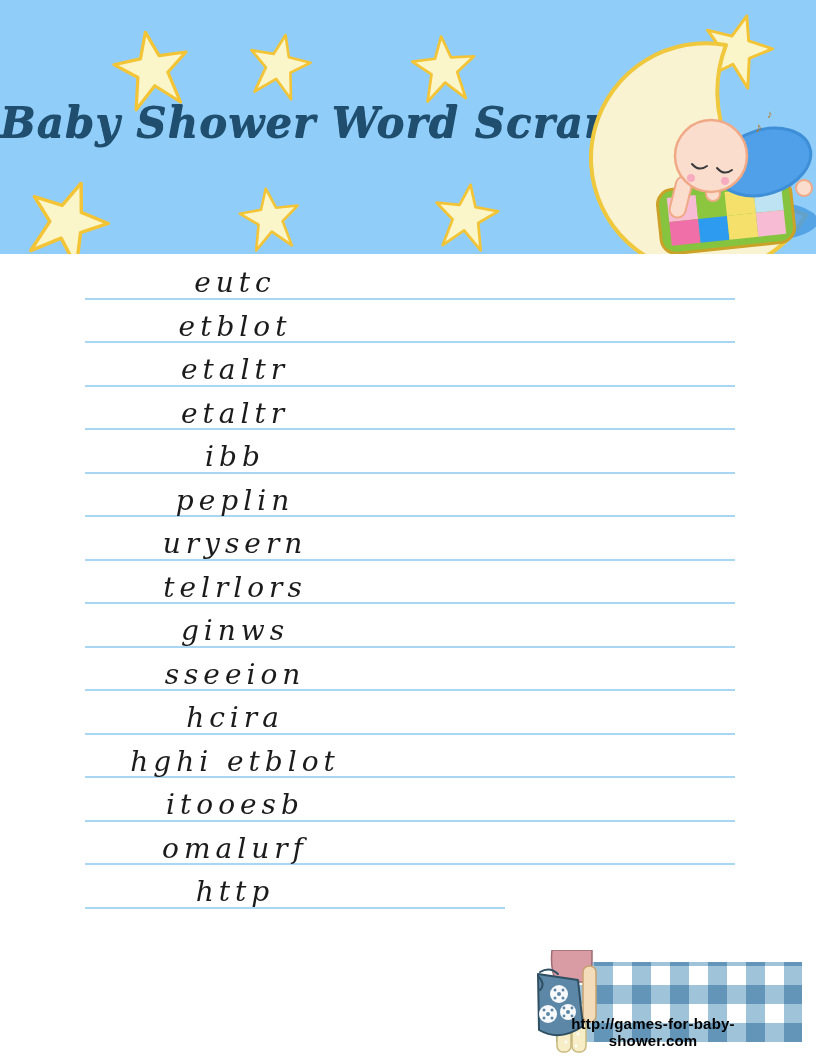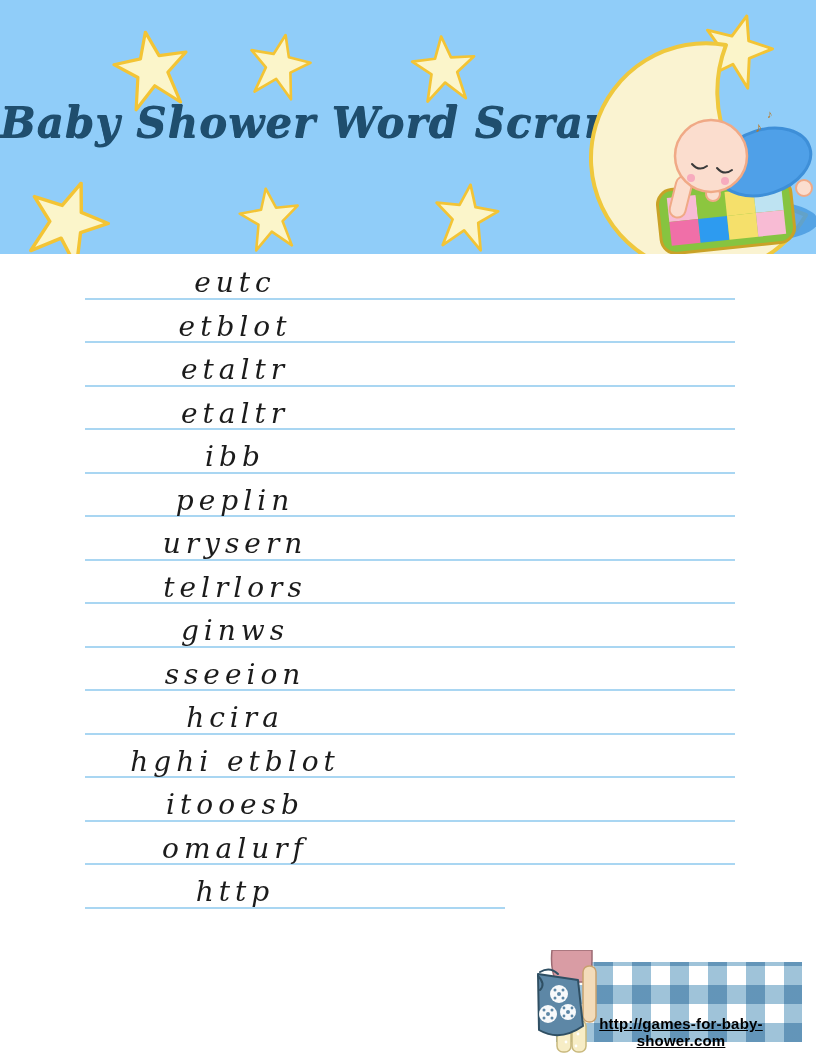--- a/index.html
+++ b/index.html
@@ -61,28 +61,27 @@
     background-image:
       repeating-linear-gradient(90deg, #9FC3D9 0 19px, #ffffff 19px 38px),
       repeating-linear-gradient(0deg,  #9FC3D9 0 19px, #ffffff 19px 38px);
     background-blend-mode:multiply;
   }
   .lady-illustration {
     position:absolute; left:526px; top:950px;
     width:94px; height:104px;
   }
   .site-url {
-    position:absolute; left:560px; top:1015px; width:242px;
+    position:absolute; left:532px; top:1015px; width:242px;
     text-align:center;
     font-family:"Liberation Sans", sans-serif;
     font-weight:bold; font-size:15px;
     letter-spacing:0.2px;
     color:#000000;
     z-index:5;
-    text-decoration:underline;
   }
 </style>
 </head>
 <body>
 
 <svg width="0" height="0" style="position:absolute">
   <defs>
     <symbol id="star-shape" viewBox="0 0 100 100">
       <path d="M50 2 L61.8 33.8 L95.7 35.2 L69 56.2 L78.2 95.6 L50 70 L21.8 95.6 L31 56.2 L4.3 35.2 L38.2 33.8 Z" fill="#FBF5CA" stroke="#F3C435" stroke-width="4" stroke-linejoin="round"></path>
     </symbol>

